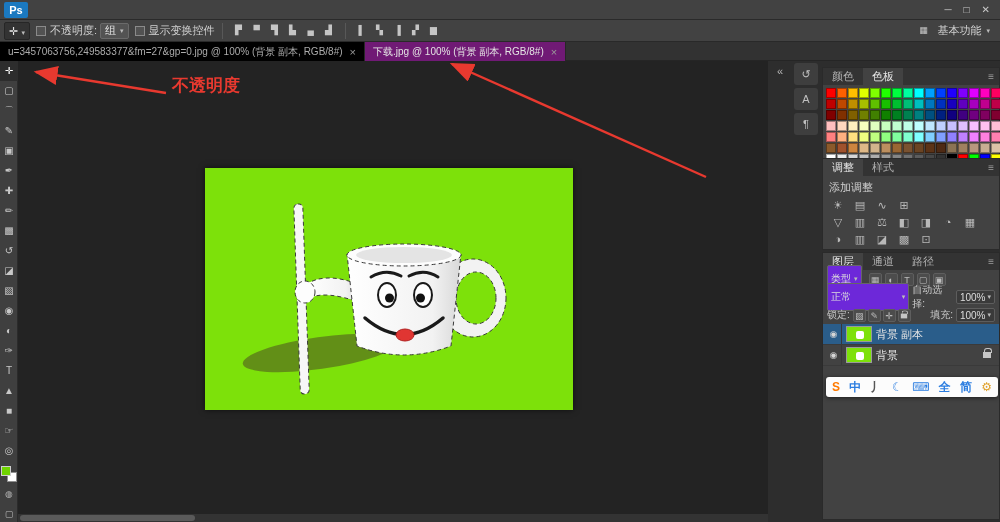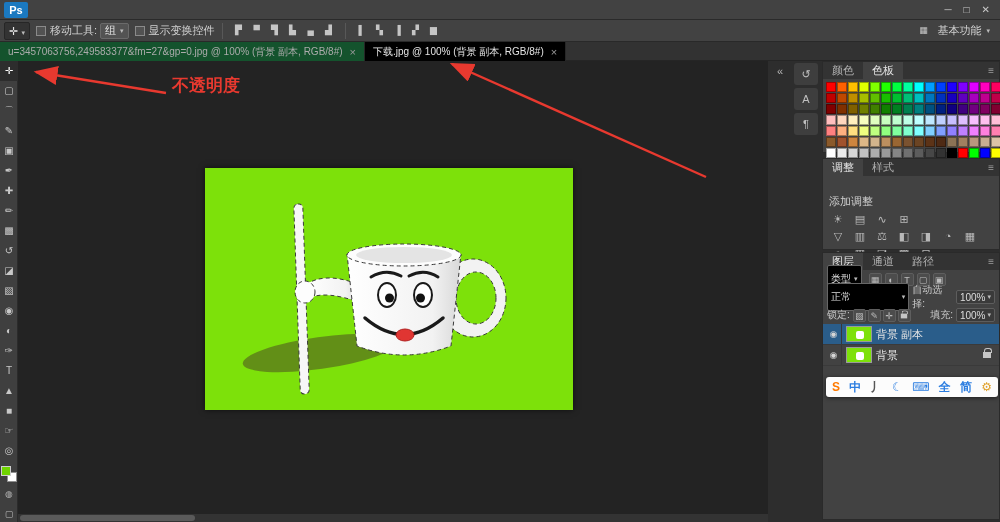--- a/index.html
+++ b/index.html
@@ -26,22 +26,22 @@
     border-radius:2px;padding:0 4px;margin:0 6px 0 3px;color:#e0e0e0;font-size:11px;gap:4px}
   .caret{font-size:7px;color:#bbb}
   .sep{width:1px;height:16px;background:#585858;margin:0 7px}
   .opt-icon{width:16px;height:15px;font-size:9px;line-height:15px;color:#c5c5c5;text-align:center;margin:0 1px}
   .opt-right{margin-left:auto;display:flex;align-items:center;gap:5px;padding-right:6px}
 
   
   .tab-bar{position:absolute;left:0;top:42px;width:1000px;height:19px;background:#323232;
     border-bottom:1px solid #252525;display:flex;z-index:6}
   .doc-tab{display:flex;align-items:center;height:19px;padding:0 8px;font-size:10px;color:#ababab;
-    background:#14532d;border-right:1px solid #272727;white-space:nowrap}
-  .doc-tab.active{background:#000000;color:#e3e3e3}
+    background:#000000;border-right:1px solid #272727;white-space:nowrap}
+  .doc-tab.active{background:#701a75;color:#e3e3e3}
   .tab-close{margin-left:7px;color:#9a9a9a;font-size:11px}
 
   
   .toolbar{position:absolute;left:0;top:61px;width:18px;height:461px;background:#3f3f3f;
     border-right:1px solid #2b2b2b;z-index:5}
   .tool{width:18px;height:20px;text-align:center;line-height:20px;font-size:10px;color:#c8c8c8}
   .tool:first-child{background:#2d2d2d;color:#fff}
   .fgbg{position:relative;width:16px;height:16px;margin:5px auto 0}
   .bg-swatch{position:absolute;right:0;bottom:0;width:10px;height:10px;border:1px solid #8f8f8f}
   .fg-swatch{position:absolute;left:0;top:0;width:10px;height:10px;border:1px solid #cfcfcf}
@@ -58,31 +58,31 @@
   .dock{position:absolute;left:768px;top:61px;width:232px;height:461px;background:#2d2d2d;z-index:3}
   .strip1{position:absolute;left:2px;top:4px;width:20px;color:#b5b5b5;font-size:11px;text-align:center}
   .strip2{position:absolute;left:26px;top:2px;width:26px;display:flex;flex-direction:column;gap:3px}
   .side-icon{width:24px;height:22px;background:#3e3e3e;border-radius:3px;color:#c0c0c0;
     font-size:11px;text-align:center;line-height:22px}
   .panel{position:absolute;left:54px;width:178px;background:#424242;border:1px solid #2a2a2a}
   .panel-header{height:17px;background:#333;display:flex;align-items:stretch}
   .panel-tab{padding:0 9px;font-size:11px;line-height:17px;color:#b0b0b0}
   .panel-tab.active{background:#424242;color:#e6e6e6}
   .panel-menu{margin-left:auto;color:#9d9d9d;font-size:10px;line-height:17px;padding-right:5px}
-  #panel-swatches{top:0;height:92px}
+  #panel-swatches{top:6px;height:92px}
   .swatch-grid{display:grid;grid-template-columns:repeat(16,10px);grid-auto-rows:10px;gap:1px;padding:3px}
   .swatch{width:10px;height:10px;border:1px solid rgba(0,0,0,.35)}
   #panel-adjust{top:97px;height:92px}
-  .adj-body{padding:17px 6px}
+  .adj-body{padding:3px 6px}
   .adj-label{font-size:11px;color:#cfcfcf;margin:1px 0 3px}
   .adj-row{display:flex;gap:4px;margin-bottom:2px}
   .adj-icon{width:18px;height:15px;font-size:11px;line-height:15px;color:#b8b8b8;text-align:center}
   #panel-layers{top:191px;height:268px}
   .l-row{display:flex;align-items:center;height:18px;padding:0 4px;font-size:10px;color:#c9c9c9;gap:3px}
-  .sm-select{display:inline-flex;align-items:center;height:28px;background:#000000;border:1px solid #666;
+  .sm-select{display:inline-flex;align-items:center;height:28px;background:#6d28d9;border:1px solid #666;
     border-radius:2px;padding:0 3px;font-size:10px;color:#ddd;gap:3px}
   .val-box{display:inline-flex;align-items:center;height:14px;background:#3a3a3a;border:1px solid #5d5d5d;
     border-radius:2px;padding:0 3px;font-size:10px;color:#ddd;gap:2px}
   .lk-icon{width:13px;height:13px;font-size:9px;line-height:13px;color:#bdbdbd;text-align:center;
     background:#4c4c4c;border:1px solid #5e5e5e;border-radius:2px}
   .layer-row{display:flex;align-items:center;height:21px;padding:0 3px;font-size:11px;color:#e3e3e3;gap:4px;
     border-bottom:1px solid #3a3a3a}
   .layer-row.selected{background:#2a5d8a}
   .eye{width:16px;text-align:center;color:#d6d6d6;font-size:9px;border-right:1px solid #383838;height:100%;line-height:21px}
   .thumb{position:relative;width:26px;height:16px;border:1px solid #9a9a9a}
@@ -118,21 +118,21 @@
         <span class="win-btn">✕</span>
       </div>
   </div>
 
   <div class="options-bar">
     <span class="tool-btn">
       <span>✛</span>
       <span class="caret">▾</span>
     </span>
     <span class="chk"></span>
-    <span>移动工具:</span>
+    <span>不透明度:</span>
     <span class="mini-select">
       <span>组</span>
       <span class="caret">▾</span>
     </span>
     <span class="chk"></span>
     <span>显示变换控件</span>
     <span class="sep"></span>
     <span id="align-icons" style="display:flex">
         <span class="opt-icon">▛</span>
         <span class="opt-icon">▀</span>

